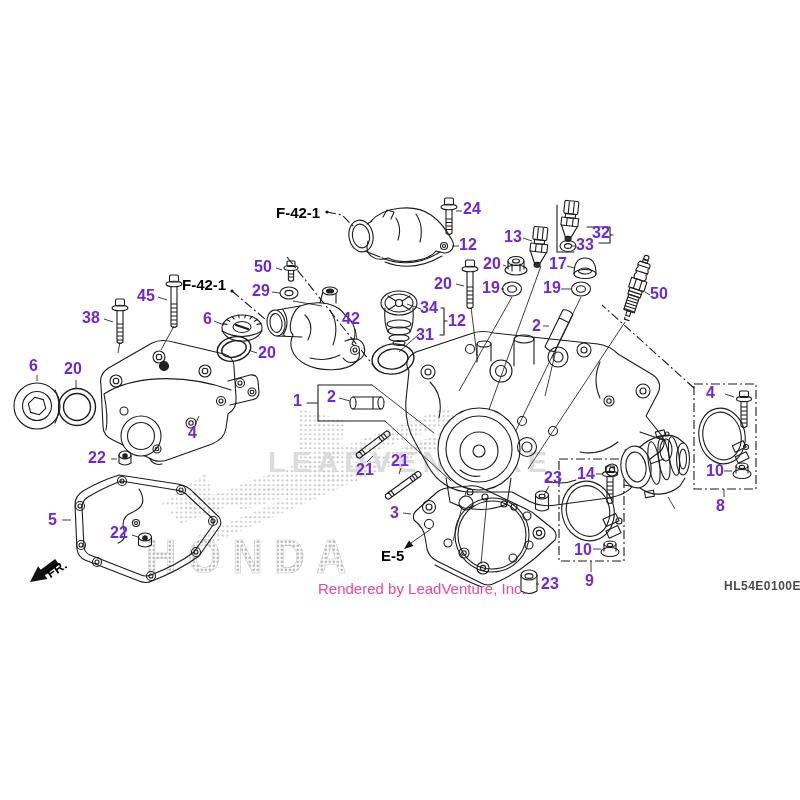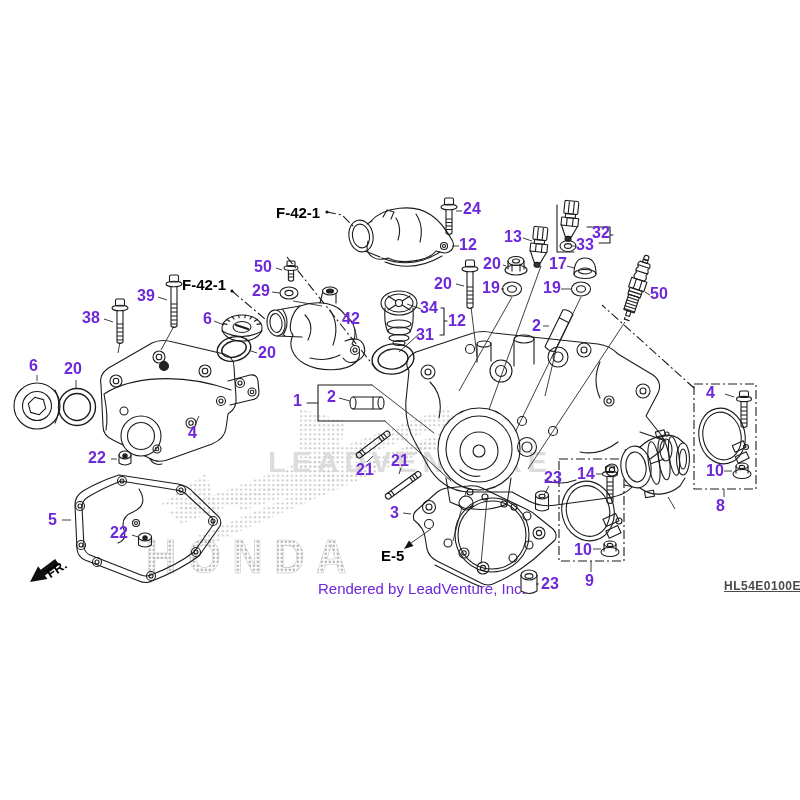--- a/index.html
+++ b/index.html
@@ -5,23 +5,23 @@
   html,body{margin:0;padding:0;background:#fff;}
   #stage{position:relative;width:800px;height:800px;background:#fff;overflow:hidden;
          font-family:"Liberation Sans",sans-serif;}
   #art{position:absolute;left:0;top:0;}
   .lbl{position:absolute;font:700 16px "Liberation Sans",sans-serif;color:#6d28d9;
        white-space:nowrap;line-height:1;}
   .ref{position:absolute;font:800 15px "Liberation Sans",sans-serif;color:#000;
        white-space:nowrap;line-height:1;}
   .fr{position:absolute;font:800 13px "Liberation Sans",sans-serif;color:#000;
       transform:rotate(-33deg);transform-origin:left bottom;white-space:nowrap;}
-  .credit{position:absolute;font:400 15px "Liberation Sans",sans-serif;color:#6d28d9;white-space:nowrap;}
+  .credit{position:absolute;font:400 15px "Liberation Sans",sans-serif;color:#ec4899;white-space:nowrap;}
   .code{position:absolute;font:700 12px "Liberation Sans",sans-serif;color:#4a4a4a;
-        letter-spacing:.5px;white-space:nowrap;text-decoration:underline;}
+        letter-spacing:.5px;white-space:nowrap;}
   .ln{stroke:#1c1c1c;fill:none;stroke-width:1.1;stroke-linecap:round;stroke-linejoin:round;}
   .ln2{stroke:#1c1c1c;fill:none;stroke-width:1.4;stroke-linecap:round;stroke-linejoin:round;}
   .thin{stroke:#2a2a2a;fill:none;stroke-width:.9;}
   .dd{stroke:#1c1c1c;fill:none;stroke-width:1.1;stroke-dasharray:9 3 2 3;}
   .blk{fill:#111;stroke:none;}
   .wm-lv{font:700 30px "Liberation Sans",sans-serif;fill:#dcdcdc;letter-spacing:6px;}
   .wm-h{font:700 48px "Liberation Sans",sans-serif;letter-spacing:13px;stroke:#c6c6c6;stroke-width:.6;}
 </style>
 </head>
 <body>
@@ -466,21 +466,21 @@
 <div class="lbl" style="left:576px;top:237px">33</div>
 <div class="lbl" style="left:592px;top:225px">32</div>
 <div class="lbl" style="left:483px;top:256px">20</div>
 <div class="lbl" style="left:482px;top:280px">19</div>
 <div class="lbl" style="left:549px;top:256px">17</div>
 <div class="lbl" style="left:543px;top:280px">19</div>
 <div class="lbl" style="left:650px;top:286px">50</div>
 <div class="lbl" style="left:254px;top:259px">50</div>
 <div class="lbl" style="left:252px;top:283px">29</div>
 <div class="ref" style="left:182px;top:277px">F-42-1</div>
-<div class="lbl" style="left:137px;top:288px">39</div>
+<div class="lbl" style="left:137px;top:288px">45</div>
 <div class="lbl" style="left:82px;top:310px">38</div>
 <div class="lbl" style="left:203px;top:311px">6</div>
 <div class="lbl" style="left:258px;top:345px">20</div>
 <div class="lbl" style="left:342px;top:311px">42</div>
 <div class="lbl" style="left:420px;top:300px">34</div>
 <div class="lbl" style="left:448px;top:313px">12</div>
 <div class="lbl" style="left:416px;top:327px">31</div>
 <div class="lbl" style="left:434px;top:276px">20</div>
 <div class="lbl" style="left:532px;top:318px">2</div>
 <div class="lbl" style="left:29px;top:358px">6</div>

